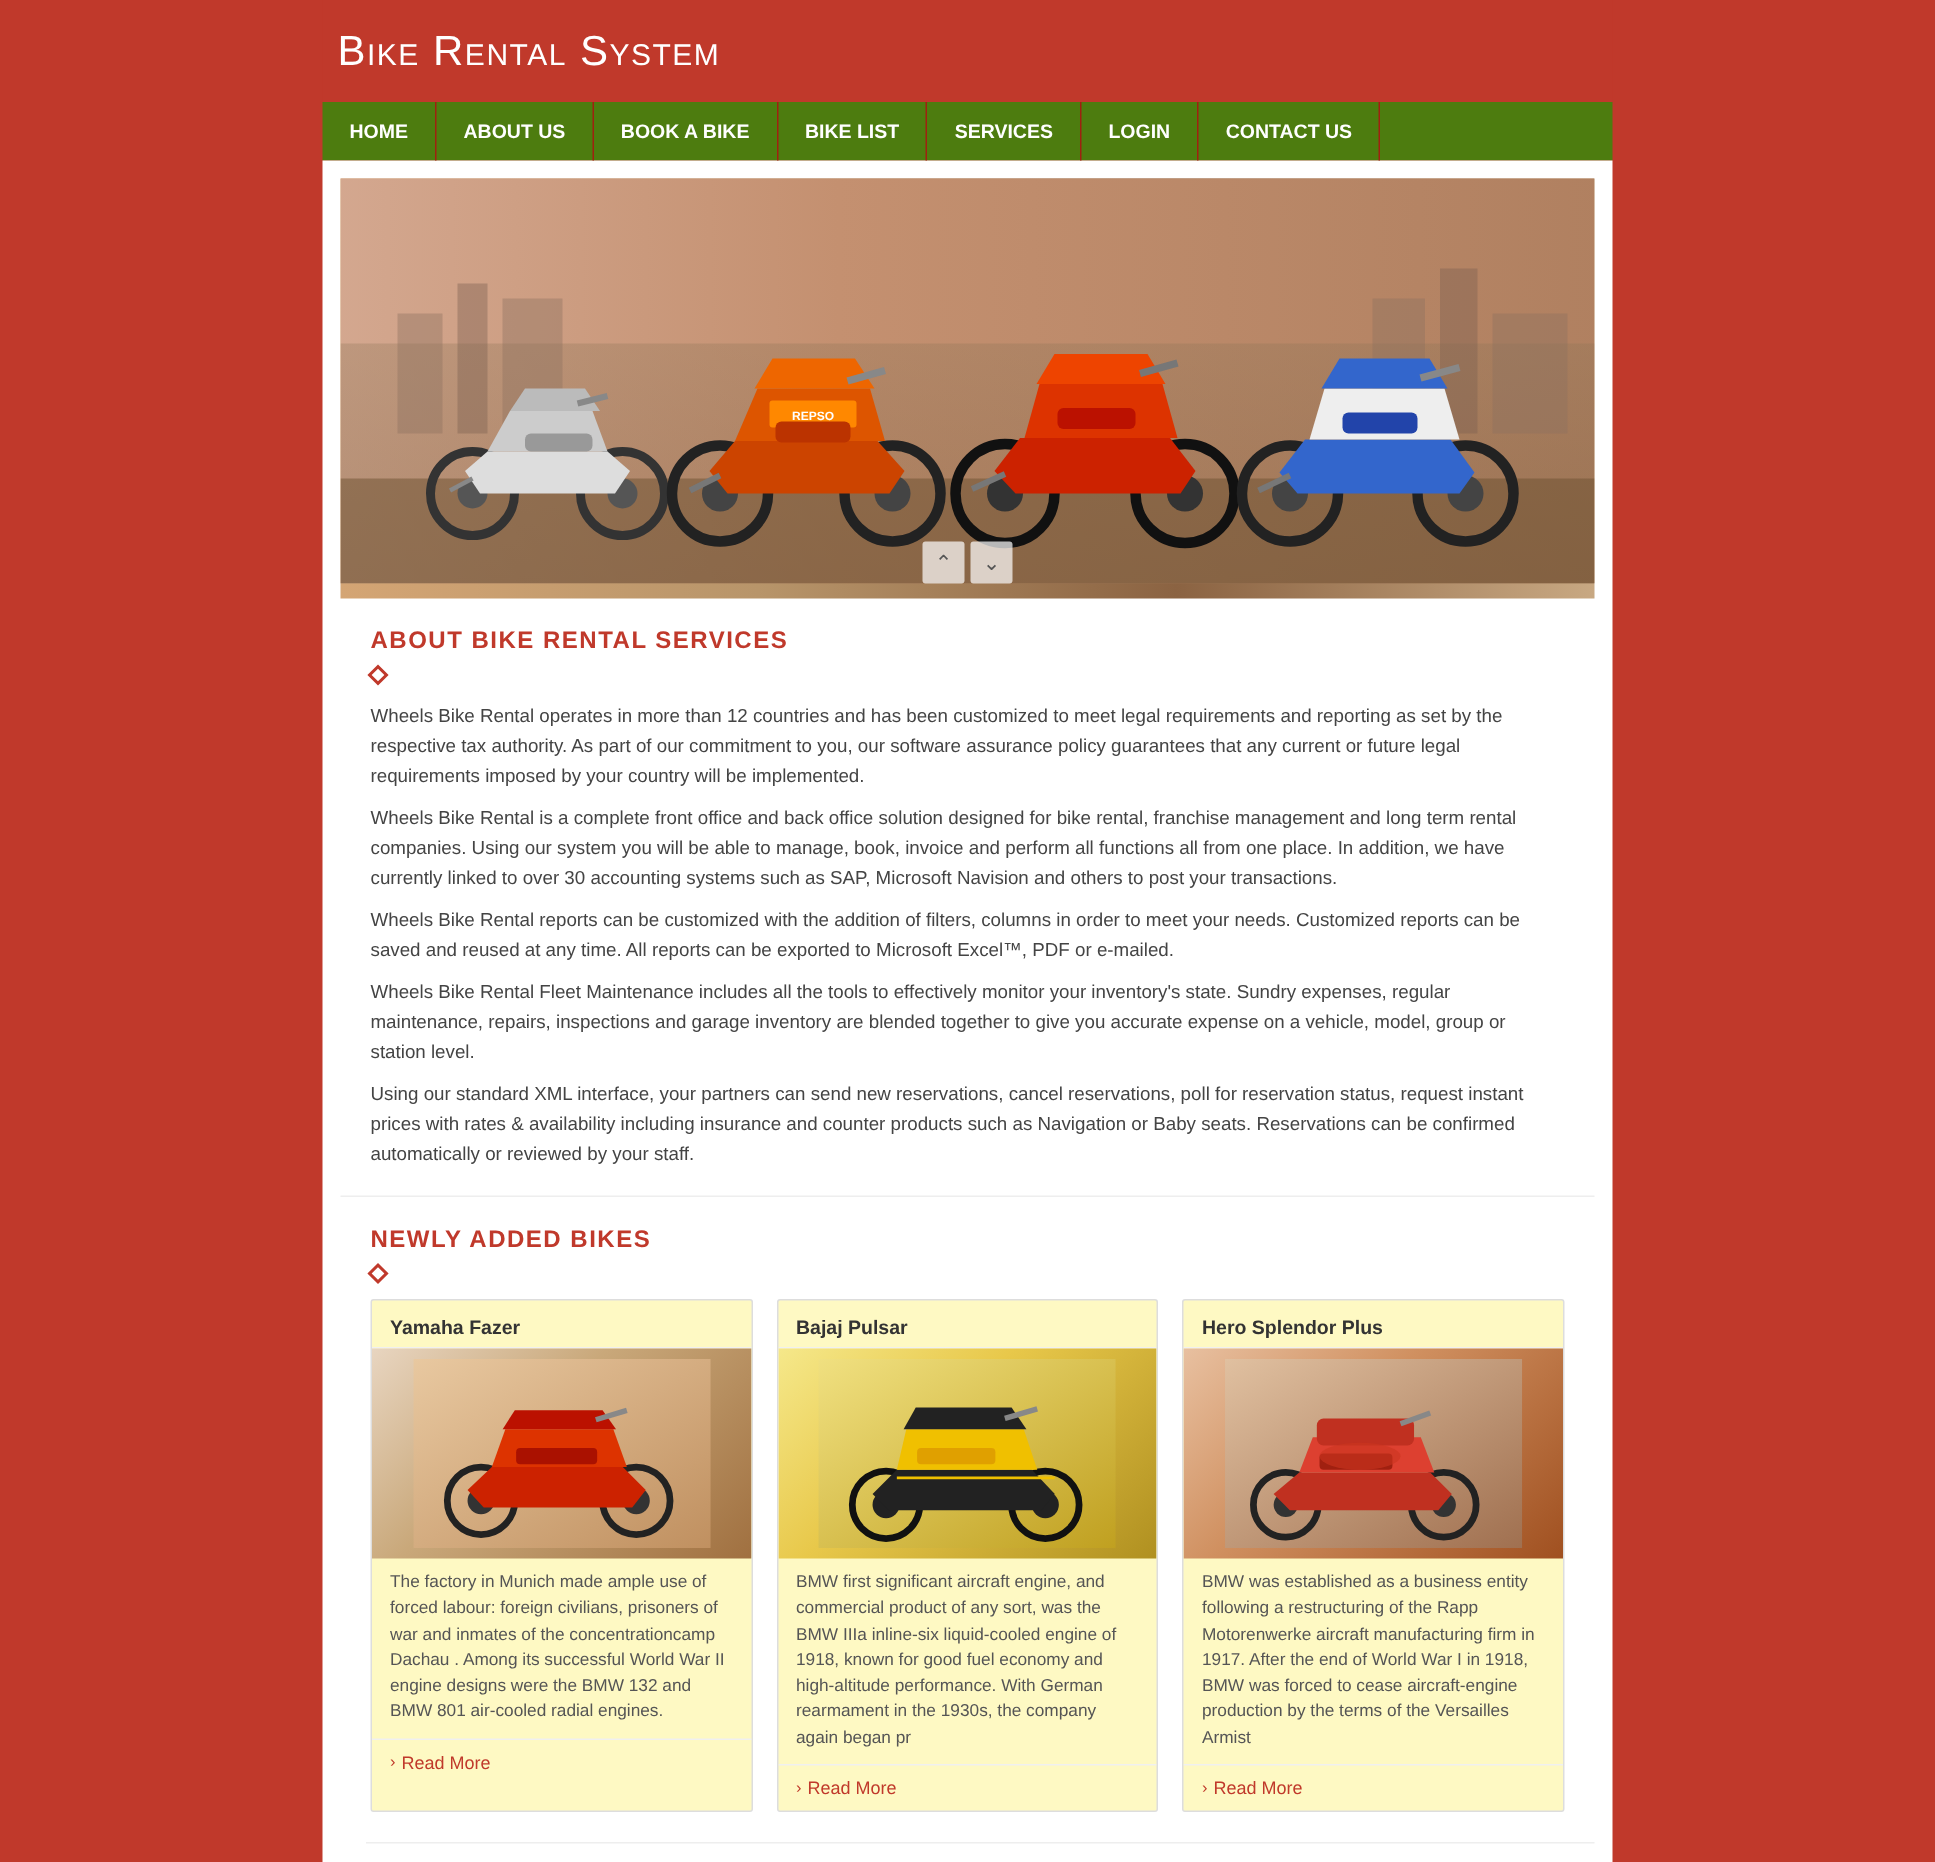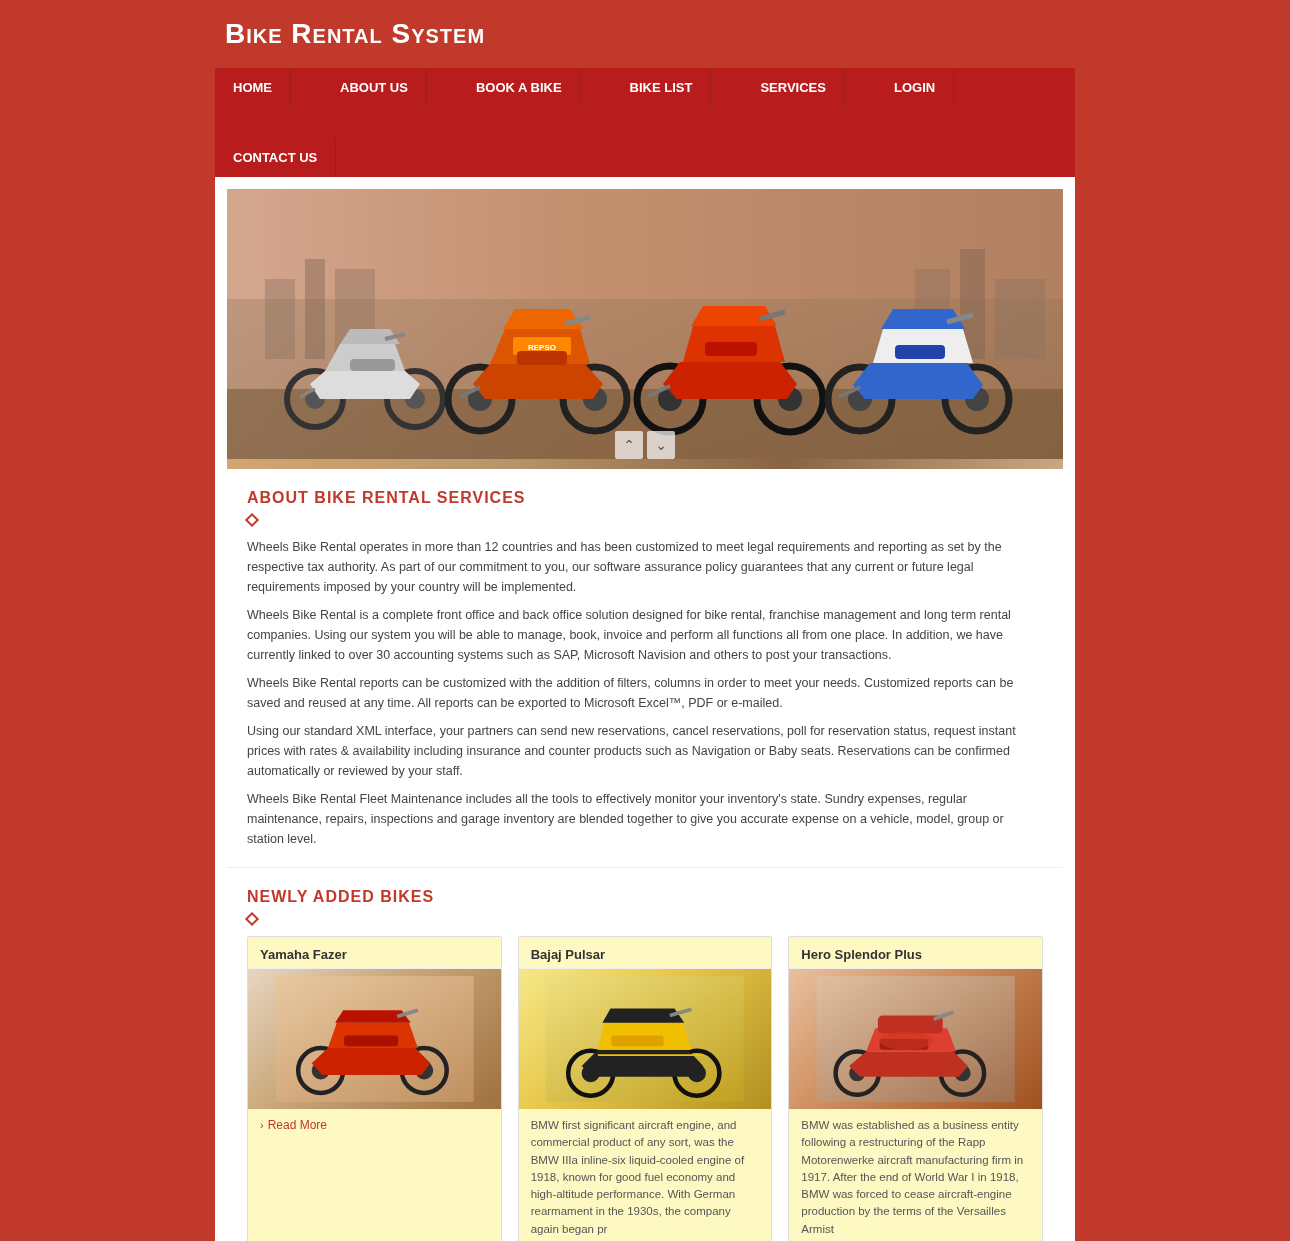--- a/index.html
+++ b/index.html
@@ -19,31 +19,30 @@
     #header {
       background-color: #c0392b;
       padding: 18px 20px 18px 10px;
       display: flex;
       align-items: center;
       justify-content: space-between;
     }
     #site-title {
       color: #fff;
       font-size: 28px;
-      font-weight: bold;
+      font-weight: normal;
       font-variant: small-caps;
       letter-spacing: 1px;
     }
 
     
     #navbar {
-      background-color: #b91c1c;
+      background-color: #4d7c0f;
       display: flex;
       flex-wrap: wrap;
-      gap: 31px;
     }
     .nav-item {
       color: #fff;
       padding: 12px 18px;
       font-size: 13px;
       font-weight: bold;
       cursor: pointer;
       text-decoration: none;
       border-right: 1px solid #a02010;
       transition: background 0.2s;
@@ -324,22 +323,22 @@
         <button class="hero-btn">⌄</button>
       </div>
     </div>
 
     <div id="about-section">
       <h2 class="section-title">ABOUT BIKE RENTAL SERVICES</h2>
       <div class="section-divider"></div>
       <p class="about-text">Wheels Bike Rental operates in more than 12 countries and has been customized to meet legal requirements and reporting as set by the respective tax authority. As part of our commitment to you, our software assurance policy guarantees that any current or future legal requirements imposed by your country will be implemented.</p>
       <p class="about-text">Wheels Bike Rental is a complete front office and back office solution designed for bike rental, franchise management and long term rental companies. Using our system you will be able to manage, book, invoice and perform all functions all from one place. In addition, we have currently linked to over 30 accounting systems such as SAP, Microsoft Navision and others to post your transactions.</p>
       <p class="about-text">Wheels Bike Rental reports can be customized with the addition of filters, columns in order to meet your needs. Customized reports can be saved and reused at any time. All reports can be exported to Microsoft Excel™, PDF or e-mailed.</p>
+      <p class="about-text">Wheels Bike Rental Fleet Maintenance includes all the tools to effectively monitor your inventory's state. Sundry expenses, regular maintenance, repairs, inspections and garage inventory are blended together to give you accurate expense on a vehicle, model, group or station level.</p>
       <p class="about-text">Using our standard XML interface, your partners can send new reservations, cancel reservations, poll for reservation status, request instant prices with rates &amp; availability including insurance and counter products such as Navigation or Baby seats. Reservations can be confirmed automatically or reviewed by your staff.</p>
-      <p class="about-text">Wheels Bike Rental Fleet Maintenance includes all the tools to effectively monitor your inventory's state. Sundry expenses, regular maintenance, repairs, inspections and garage inventory are blended together to give you accurate expense on a vehicle, model, group or station level.</p>
     </div>
 
     <div id="bikes-section">
       <h2 class="section-title">NEWLY ADDED BIKES</h2>
       <div class="section-divider"></div>
       <div id="bikes-grid">
 
         <div class="bike-card">
           <div class="bike-card-header">Yamaha Fazer</div>
           <div class="bike-image-area bike-img-fazer">
@@ -356,20 +355,21 @@
               <circle cx="50" cy="105" r="10" fill="#333"></circle>
               <circle cx="165" cy="105" r="25" fill="none" stroke="#222" stroke-width="5"></circle>
               <circle cx="165" cy="105" r="10" fill="#333"></circle>
               <polygon points="58,80 155,80 172,97 162,110 52,110 40,97" fill="#cc2200"></polygon>
               <polygon points="68,52 148,52 158,80 58,80" fill="#dd3300"></polygon>
               <polygon points="75,38 140,38 150,52 66,52" fill="#bb1100"></polygon>
               <line x1="135" y1="45" x2="158" y2="38" stroke="#888" stroke-width="4"></line>
               <rect x="76" y="66" width="60" height="12" rx="3" fill="#aa1100"></rect>
             </svg>
           </div>
+          <div class="bike-desc">The factory in Munich made ample use of forced labour: foreign civilians, prisoners of war and inmates of the concentrationcamp Dachau . Among its successful World War II engine designs were the BMW 132 and BMW 801 air-cooled radial engines.</div>
           <div class="read-more">
             <span class="read-more-chevron">›</span>
             <span>Read More</span>
           </div>
         </div>
 
         <div class="bike-card">
           <div class="bike-card-header">Bajaj Pulsar</div>
           <div class="bike-image-area bike-img-pulsar">
             <svg viewBox="0 0 220 140" xmlns="http://www.w3.org/2000/svg" class="bike-svg">

